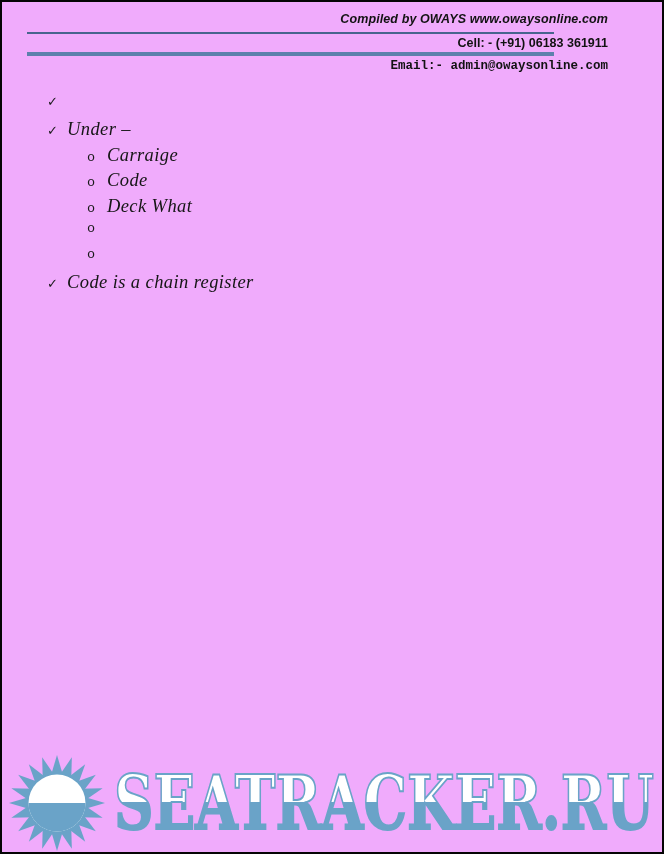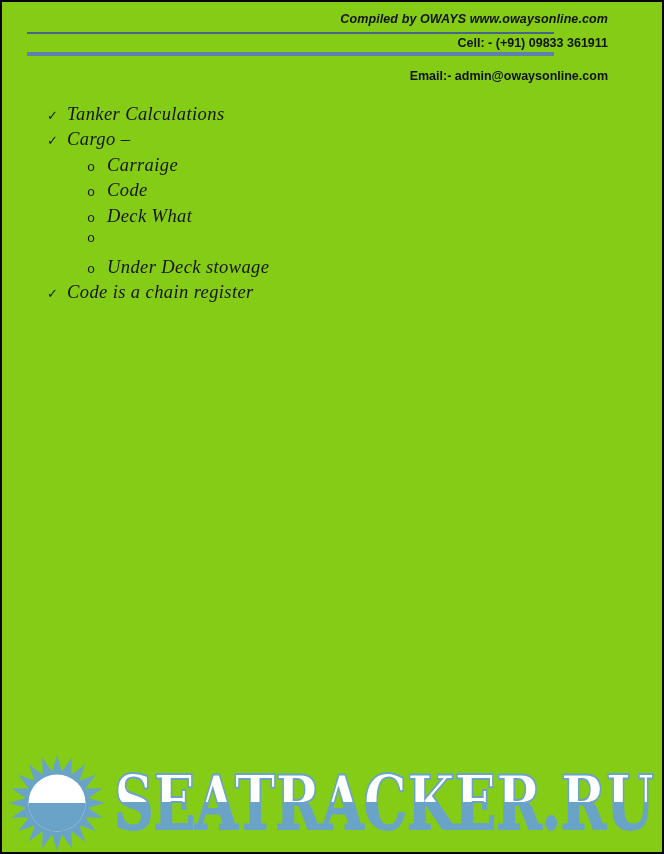--- a/index.html
+++ b/index.html
@@ -5,21 +5,21 @@
   * { margin: 0; padding: 0; box-sizing: border-box; }
   html, body { width: 664px; height: 854px; }
   body {
     font-family: "Liberation Sans", sans-serif;
     background: #ffffff;
   }
   .page {
     position: relative;
     width: 664px;
     height: 854px;
-    background: #84cc16;
+    background: #f0abfc;
     border: 2px solid #050505;
     overflow: hidden;
   }
 
   
   .header {
     padding-top: 10px;
     padding-right: 54px;
     text-align: right;
     color: #121212;
@@ -45,21 +45,21 @@
     margin-top: 2px;
     height: 3.5px;
     background: #5d80ac;
   }
   .cell-line, .email-line {
     font-size: 12.5px;
     font-weight: bold;
     line-height: 14px;
     margin-top: 2px;
   }
-  .email-line { margin-top: 13px; }
+  .email-line { margin-top: 3px; font-family: Liberation Mono, monospace; }
 
   
   .list {
     margin-top: 21px;
     font-family: "Liberation Serif", "DejaVu Serif", serif;
     font-style: italic;
     font-size: 18.5px;
     color: #161616;
     letter-spacing: 0.4px;
   }
@@ -98,35 +98,34 @@
   .watermark svg { display: block; }
 </style>
 </head>
 <body>
 
 <div class="page">
 
   <div class="header">
     <div class="compiled-line">Compiled by OWAYS www.owaysonline.com</div>
     <div class="rule rule-thin"></div>
-    <div class="cell-line">Cell: - (+91) 09833 361911</div>
+    <div class="cell-line">Cell: - (+91) 06183 361911</div>
     <div class="rule rule-thick"></div>
     <div class="email-line">Email:- admin@owaysonline.com</div>
   </div>
 
   <div class="list">
 
     <div class="row level-1">
       <span class="bullet check">✓</span>
-      <span>Tanker Calculations</span>
     </div>
 
     <div class="row level-1">
       <span class="bullet check">✓</span>
-      <span>Cargo –</span>
+      <span>Under –</span>
     </div>
 
     <div class="row level-2">
       <span class="bullet circle">o</span>
       <span>Carraige</span>
     </div>
 
     <div class="row level-2">
       <span class="bullet circle">o</span>
       <span>Code</span>
@@ -136,21 +135,20 @@
       <span class="bullet circle">o</span>
       <span>Deck What</span>
     </div>
 
     <div class="row level-2">
       <span class="bullet circle">o</span>
     </div>
 
     <div class="row level-2">
       <span class="bullet circle">o</span>
-      <span>Under Deck stowage</span>
     </div>
 
     <div class="row level-1">
       <span class="bullet check">✓</span>
       <span>Code is a chain register</span>
     </div>
 
   </div>
 
   <div class="watermark">

